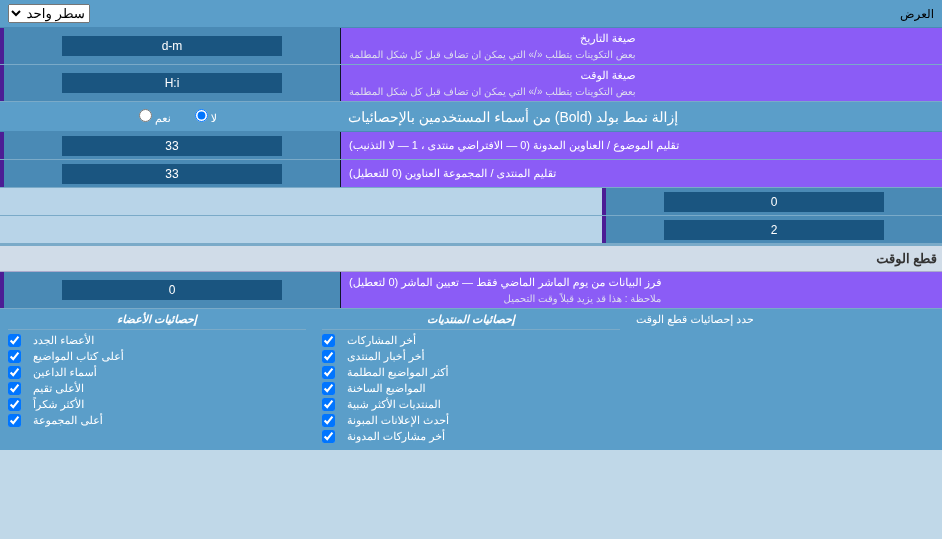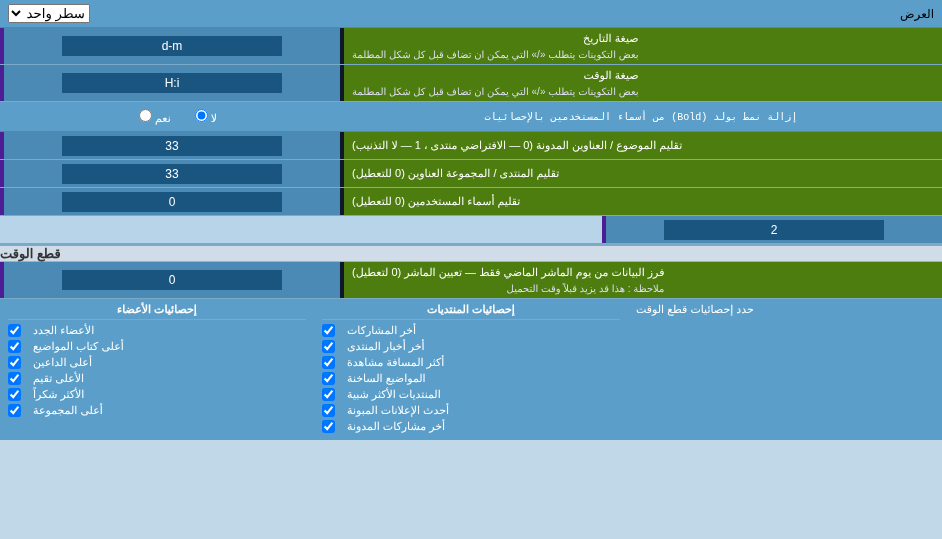--- a/index.html
+++ b/index.html
@@ -17,29 +17,29 @@
 
     .row {
       display: flex;
       align-items: stretch;
       border-bottom: 1px solid #7aaac8;
       min-height: 28px;
     }
 
     .row-label {
       flex: 1;
-      background: #4d7c0f;
+      background: #8b5cf6;
       color: #fff;
       padding: 4px 8px;
       display: flex;
       align-items: center;
       justify-content: flex-end;
       text-align: right;
       font-size: 11px;
-      border-left: 4px solid #0f172a;
+      border-left: 1px solid #0f172a;
     }
 
     .row-label small {
       font-size: 10px;
       display: block;
       color: #dde;
       margin-top: 4px;
     }
 
     .row-input {
@@ -78,43 +78,43 @@
       align-items: center;
       background: #5b9ec9;
       padding: 4px 8px;
       border-bottom: 1px solid #4a8ab5;
       min-height: 30px;
     }
 
     .radio-row .label-part {
       flex: 1;
       color: #fff;
-      font-size: 10px;
-      text-align: center;
-      font-family: Liberation Mono, monospace;
+      font-size: 14px;
+      text-align: left;
     }
 
     .radio-row .radio-part {
       width: 340px;
       display: flex;
       align-items: center;
       justify-content: center;
       gap: 24px;
       direction: ltr;
     }
 
     .radio-row .radio-part label {
       color: #fff;
       font-size: 11px;
     }
 
     .section-header {
       background: #d0dce8;
       color: #333;
-      text-align: left;
+      text-align: right;
+      padding: 5px;
       font-size: 13px;
       font-weight: bold;
       border-bottom: 1px solid #aac;
       border-top: 2px solid #7aaac8;
     }
 
     .stats-grid {
       display: flex;
       background: #5b9ec9;
       padding: 4px 0;
@@ -126,20 +126,21 @@
     }
 
     .stats-col-title {
       color: #fff;
       font-size: 11px;
       font-weight: bold;
       text-align: center;
       border-bottom: 1px solid #7aaac8;
       padding-bottom: 3px;
       margin-bottom: 4px;
+      font-style: italic;
     }
 
     .stats-item {
       display: flex;
       align-items: center;
       gap: 12px;
       margin-bottom: 3px;
       justify-content: flex-end;
     }
 
@@ -223,21 +224,20 @@
   </div>
 
   <div class="row">
     <div class="row-label">تقليم المنتدى / المجموعة العناوين (0 للتعطيل)</div>
     <div class="row-input">
       <input type="text" value="33" style="">
     </div>
   </div>
 
   <div class="row">
-    <div class="row-label">تقليم أسماء المستخدمين (0 للتعطيل)</div>
     <div class="row-input">
       <input type="text" value="0" style="">
     </div>
   </div>
 
   <div class="row">
     <div class="row-input">
       <input type="text" value="2" style="">
     </div>
   </div>
@@ -273,21 +273,21 @@
         <input type="checkbox" checked="" style="">
       </div>
       <div class="stats-item">
         <label>
           <span>أخر أخبار المنتدى</span>
         </label>
         <input type="checkbox" checked="" style="">
       </div>
       <div class="stats-item">
         <label>
-          <span>أكثر المسافة مشاهدة</span>
+          <span>أكثر المواضيع المطلمة</span>
         </label>
         <input type="checkbox" checked="" style="">
       </div>
       <div class="stats-item">
         <label>
           <span>المواضيع الساخنة</span>
         </label>
         <input type="checkbox" checked="" style="">
       </div>
       <div class="stats-item">
@@ -319,21 +319,21 @@
         <input type="checkbox" checked="" style="">
       </div>
       <div class="stats-item">
         <label>
           <span>أعلى كتاب المواضيع</span>
         </label>
         <input type="checkbox" checked="" style="">
       </div>
       <div class="stats-item">
         <label>
-          <span>أعلى الداعين</span>
+          <span>أسماء الداعين</span>
         </label>
         <input type="checkbox" checked="" style="">
       </div>
       <div class="stats-item">
         <label>
           <span>الأعلى تقيم</span>
         </label>
         <input type="checkbox" checked="" style="">
       </div>
       <div class="stats-item">

